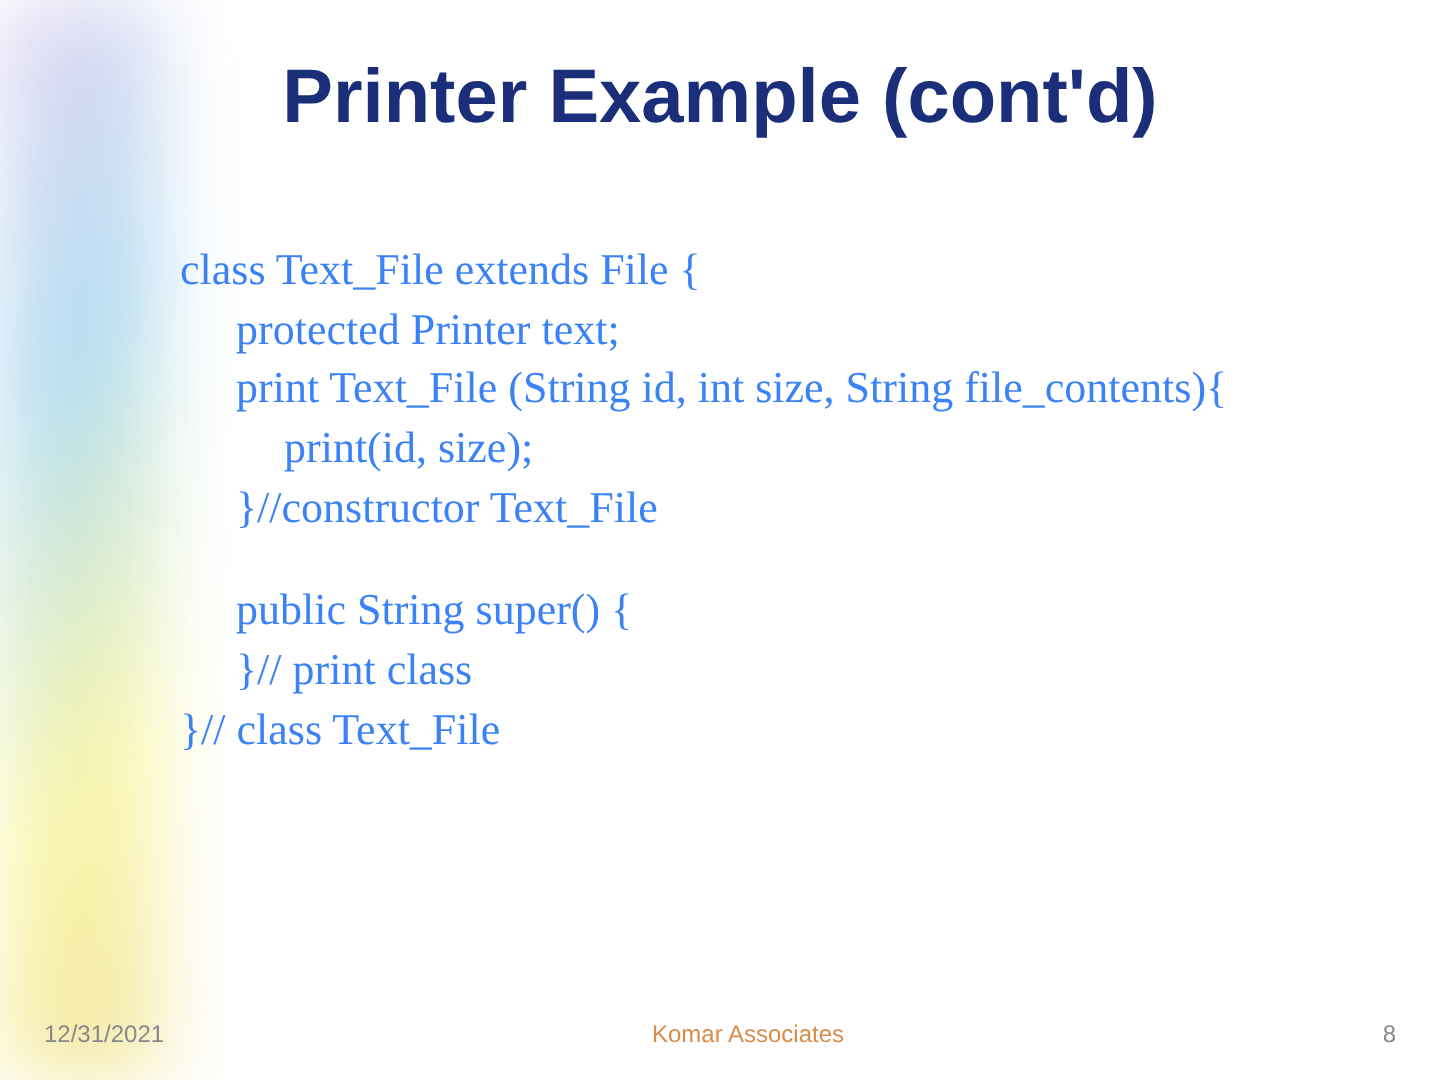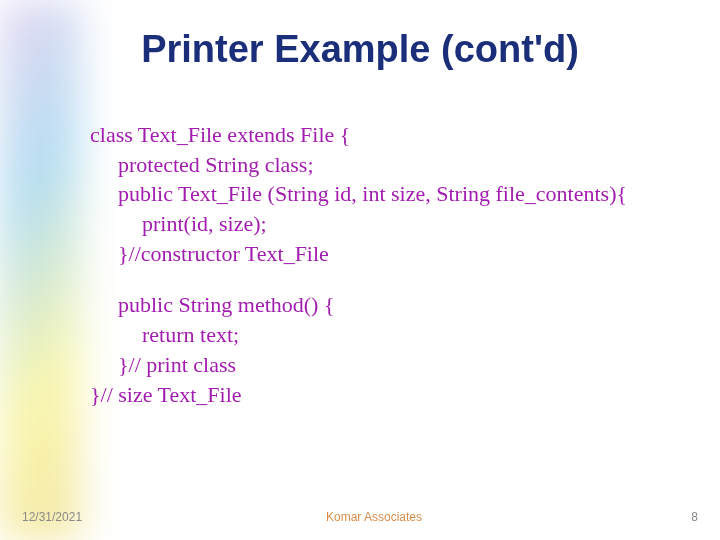--- a/index.html
+++ b/index.html
@@ -35,21 +35,21 @@
       font-size: 38px;
       font-weight: bold;
       color: #1a2e7a;
     }
     .code-block {
       position: absolute;
       top: 120px;
       left: 90px;
       font-size: 22px;
       line-height: 1.35;
-      color: #a21caf;
+      color: #3b82f6;
       font-family: "Times New Roman", serif;
     }
     .indent1 { padding-left: 28px; }
     .indent2 { padding-left: 52px; }
     .footer-date {
       position: absolute;
       bottom: 16px;
       left: 22px;
       font-family: Arial, sans-serif;
       font-size: 12px;
@@ -77,26 +77,25 @@
   </style>
 </head>
 <body>
 
 <div class="bg-gradient"></div>
 
 <div class="title">Printer Example (cont'd)</div>
 
 <div class="code-block">
   <div>class Text_File extends File {</div>
-  <div class="indent1">protected String class;</div>
-  <div class="indent1">public Text_File (String id, int size, String file_contents){</div>
+  <div class="indent1">protected Printer text;</div>
+  <div class="indent1">print Text_File (String id, int size, String file_contents){</div>
   <div class="indent2">print(id, size);</div>
   <div class="indent1">}//constructor Text_File</div>
   <div style="height:22px"></div>
-  <div class="indent1">public String method() {</div>
-  <div class="indent2">return text;</div>
+  <div class="indent1">public String super() {</div>
   <div class="indent1">}// print class</div>
-  <div>}// size Text_File</div>
+  <div>}// class Text_File</div>
 </div>
 
 <div class="footer-date">12/31/2021</div>
 <div class="footer-center">Komar Associates</div>
 <div class="footer-page">8</div>
 
 </body></html>

